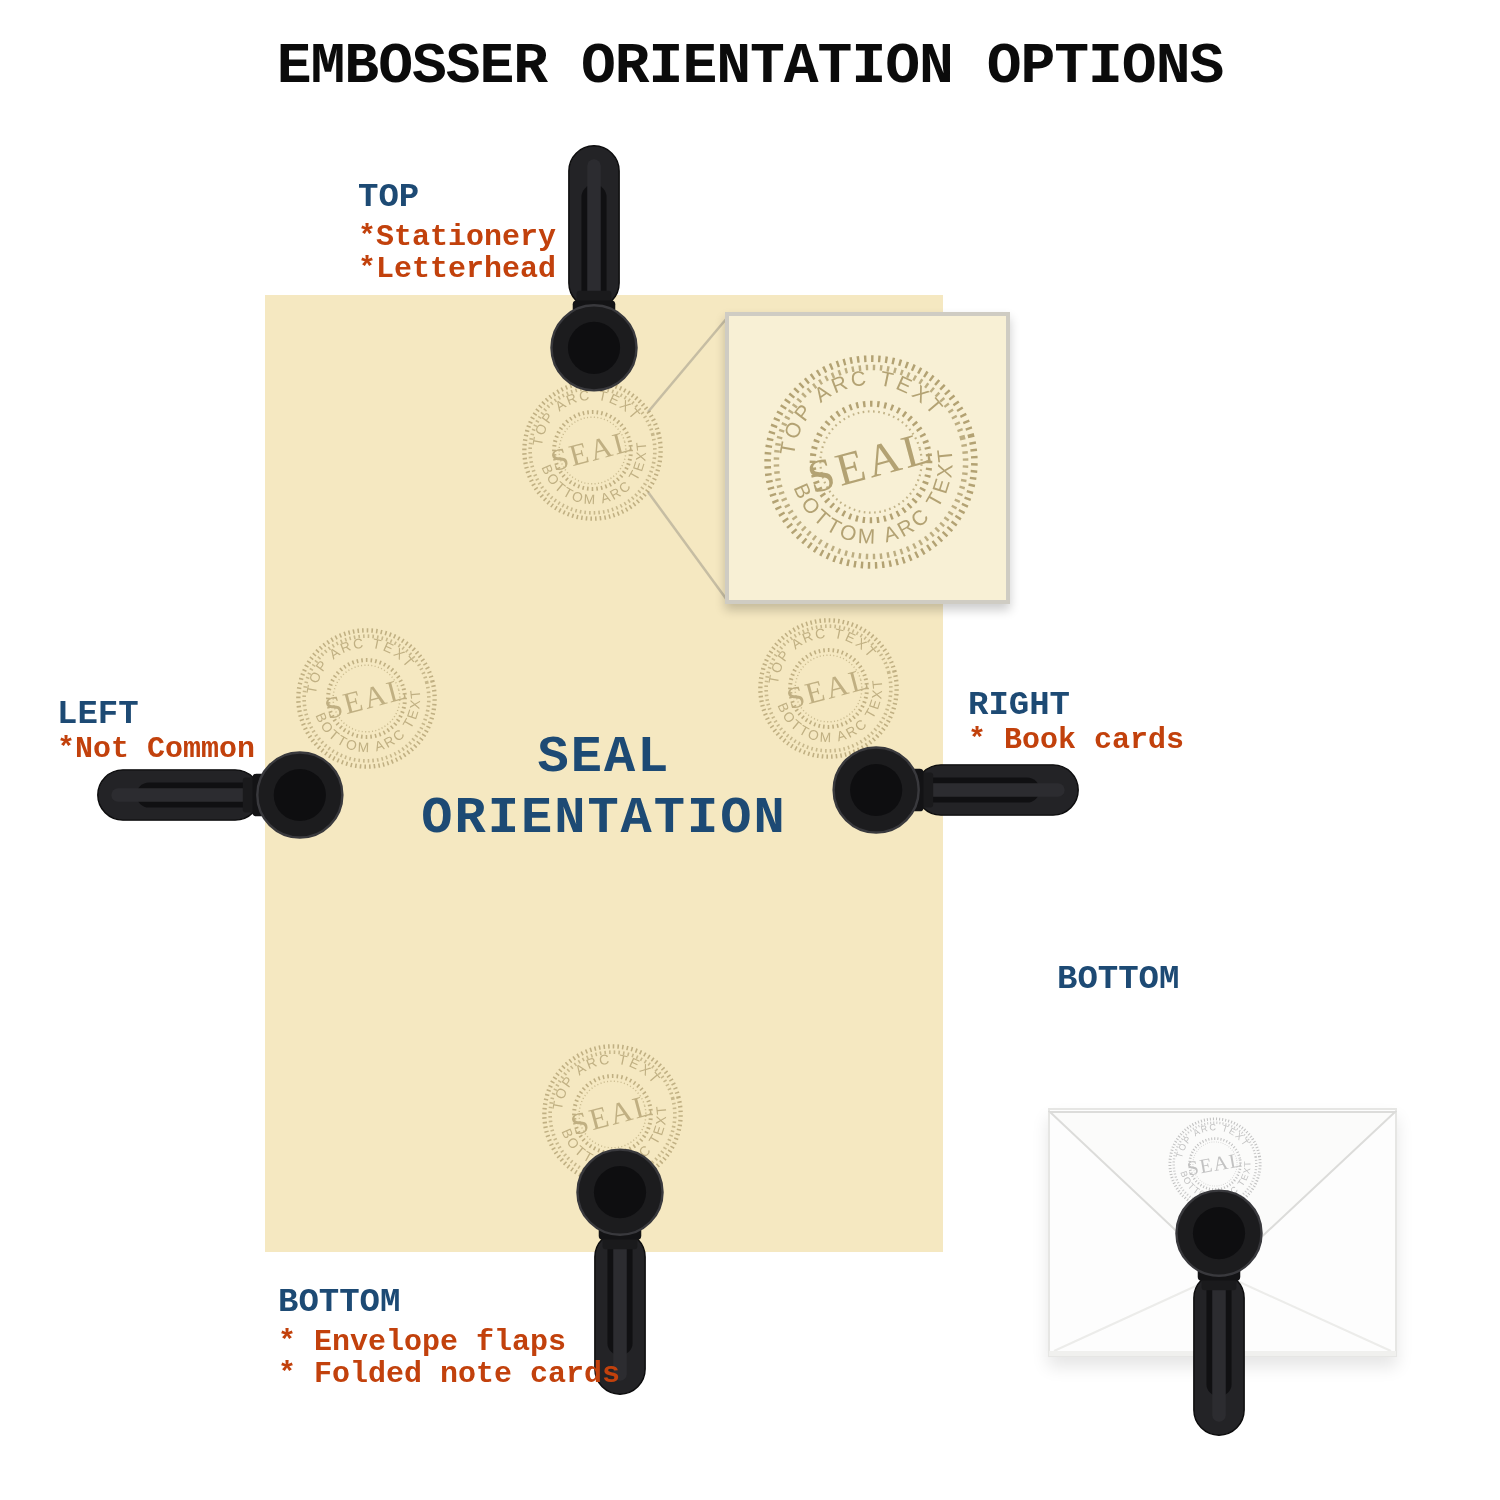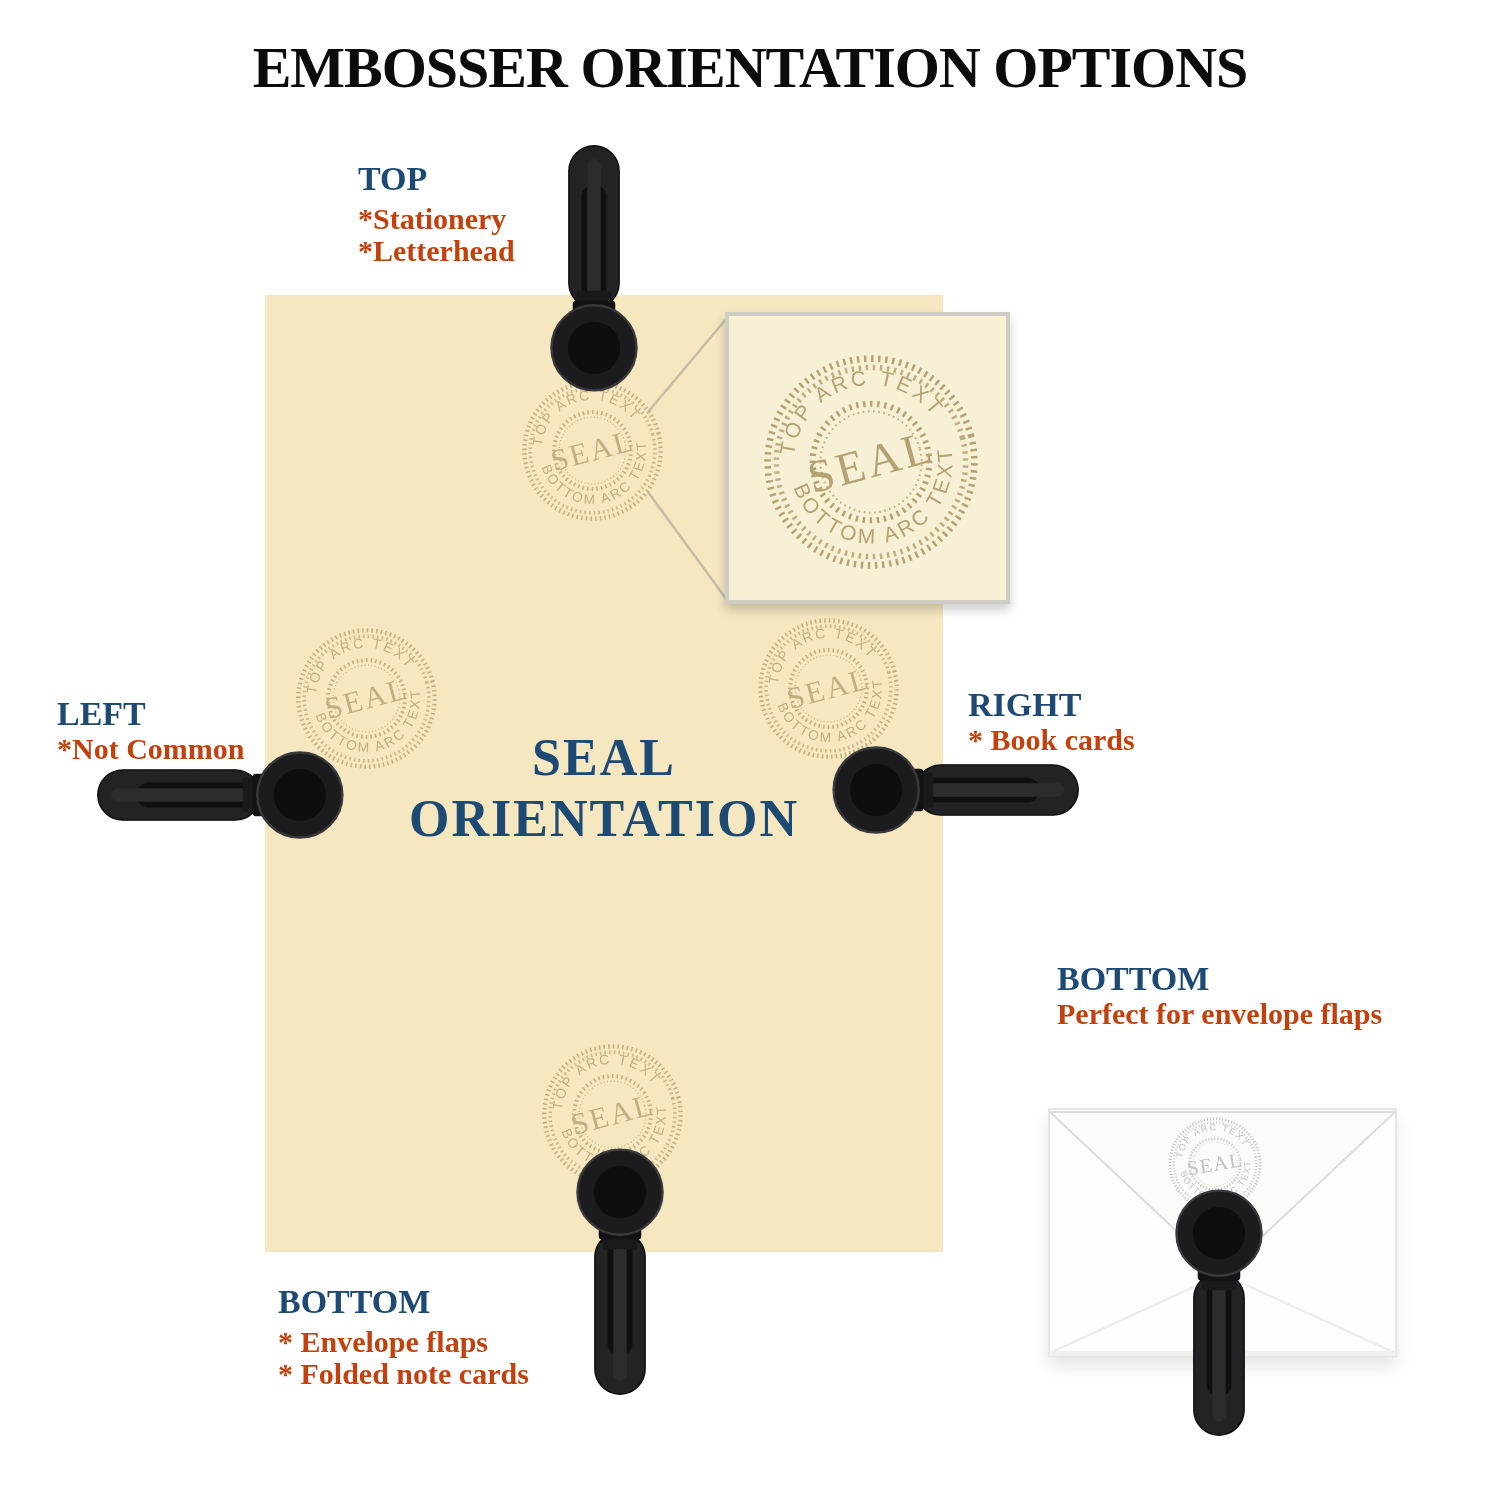--- a/index.html
+++ b/index.html
@@ -1,18 +1,18 @@
 <!DOCTYPE html>
 <html><head>
 <meta charset="utf-8">
 <style>
   html,body{margin:0;padding:0;background:#ffffff;}
   .canvas{
     position:relative;width:1500px;height:1500px;background:#ffffff;overflow:hidden;
-    font-family:Liberation Serif, serif;
+    font-family:Liberation Mono, monospace;
   }
   .title{
     position:absolute;left:0;top:34px;width:100%;text-align:center;
     font-size:58px;font-weight:bold;letter-spacing:-1px;color:#0b0b0b;
   }
   .paper{
     position:absolute;left:265px;top:295px;width:678px;height:957px;
     background:#f5e8c1;z-index:1;
   }
   .center-text{
@@ -114,21 +114,21 @@
   <svg class="embosser" viewBox="0 0 120 270" style="left:242px;top:587px;width:116px;height:261px;transform-origin:58px 208px;transform:rotate(-90deg);">
       <use href="#embosser-sym"></use>
     </svg>
   <svg class="embosser" viewBox="0 0 120 270" style="left:818px;top:582px;width:116px;height:261px;transform-origin:58px 208px;transform:rotate(90deg);">
       <use href="#embosser-sym"></use>
     </svg>
   <svg class="embosser" viewBox="0 0 120 270" style="left:562px;top:984px;width:116px;height:261px;transform-origin:58px 208px;transform:rotate(180deg);">
       <use href="#embosser-sym"></use>
     </svg>
 
-  <div class="lbl" style="left:358px;top:160px;">
+  <div class="lbl" style="left:358px;top:178px;">
     <span class="lbl-head">TOP</span>
     <div class="gap"></div>
     <div class="lbl-item">*Stationery</div>
     <div class="lbl-item">*Letterhead</div>
   </div>
 
   <div class="lbl" style="left:57px;top:695px;">
     <span class="lbl-head">LEFT</span>
     <div class="lbl-item">*Not Common</div>
   </div>
@@ -140,21 +140,20 @@
 
   <div class="lbl" style="left:278px;top:1283px;">
     <span class="lbl-head">BOTTOM</span>
     <div class="gap"></div>
     <div class="lbl-item">* Envelope flaps</div>
     <div class="lbl-item">* Folded note cards</div>
   </div>
 
   <div class="lbl" style="left:1057px;top:960px;">
     <span class="lbl-head">BOTTOM</span>
-    <div class="lbl-item">Perfect for envelope flaps</div>
   </div>
 
   <div class="envelope">
     <svg class="env-lines" width="349" height="249">
       <rect x="1" y="1" width="347" height="247" fill="#fdfdfd" stroke="#e6e6e4" stroke-width="2"></rect>
       <line x1="6" y1="243" x2="174" y2="166" stroke="#ececea" stroke-width="2"></line>
       <line x1="343" y1="243" x2="174" y2="166" stroke="#ececea" stroke-width="2"></line>
       <polygon points="2,4 347,4 174,166" fill="#fbfbfa" stroke="#dcdcda" stroke-width="2"></polygon>
       <rect x="1" y="243" width="347" height="5" fill="#f0f0ee"></rect>
     </svg>

